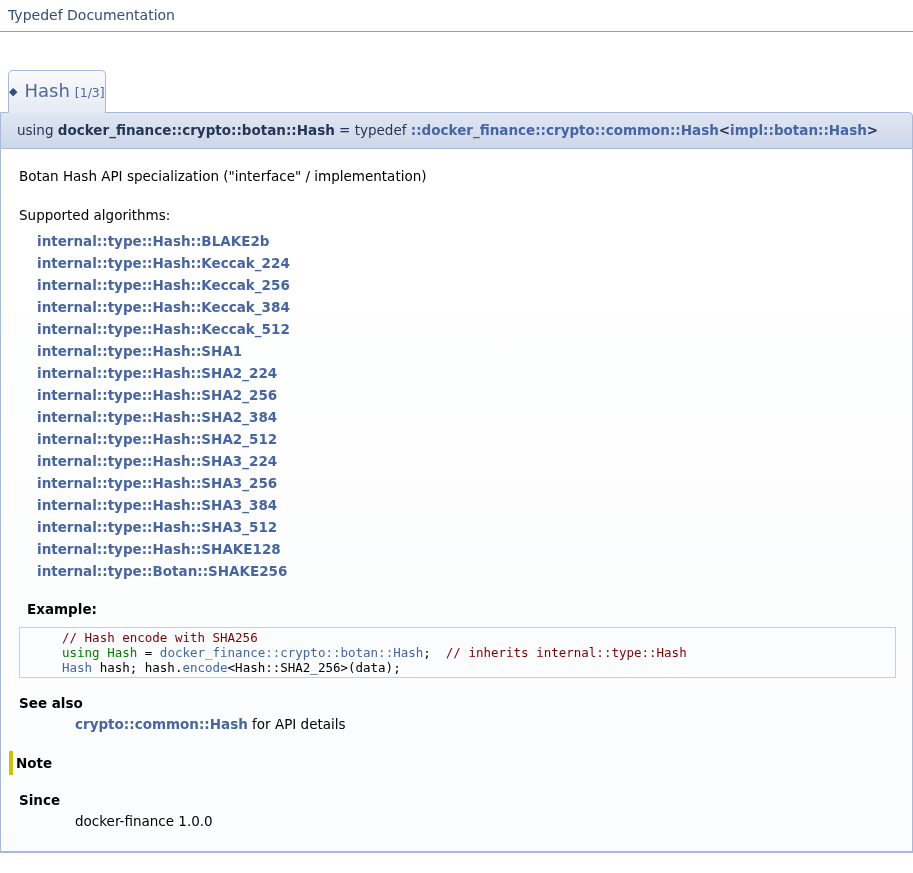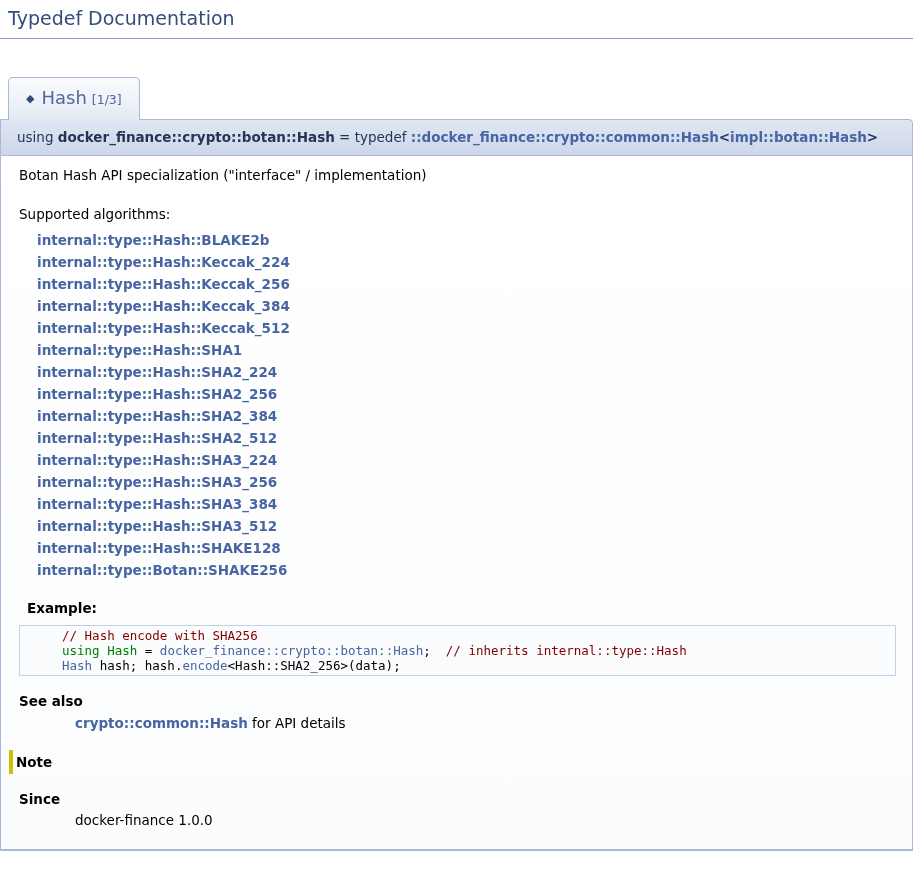--- a/index.html
+++ b/index.html
@@ -8,32 +8,32 @@
     width: 913px; height: 873px; overflow: hidden;
     background: #ffffff; color: #000000;
     font-family: "DejaVu Sans", "Liberation Sans", sans-serif;
     font-size: 13.5px; line-height: 1.35;
   }
   a { text-decoration: none; cursor: pointer; }
   a.el { color: #4665A2; font-weight: bold; }
 
   h2.groupheader {
     margin: 0; padding: 6px 8px;
-    font-size: 19px; font-weight: normal;
+    font-size: 14px; font-weight: normal;
     color: #354C7B;
     border-bottom: 1px solid #879ECB;
   }
 
   .memitem-wrap { margin-top: 38px; }
 
   h2.memtitle {
     display: table;
     margin: 0 0 -1px 8px;
     position: relative; z-index: 2;
-    padding: 10px 17px;
+    padding: 10px 0;
     border: 1px solid #A8B8D9; border-bottom: none;
     border-top-left-radius: 5px; border-top-right-radius: 5px;
     background: linear-gradient(to bottom, #FAFBFD 0%, #E4EAF3 100%);
     font-size: 18px; font-weight: normal; color: #52689B;
     line-height: 20px;
   }
   .permalink { font-size: 11px; color: #364D7C; margin-right: 7px; vertical-align: 2px; }
   .memtitle-index { font-size: 12.5px; margin-left: 5px; }
 
   .memitem { position: relative; z-index: 1; }
@@ -50,21 +50,21 @@
   .memname { font-weight: bold; color: #253555; }
   .memproto .angle { font-weight: bold; color: #253555; }
 
   .memdoc {
     border-left: 1px solid #A8B8D9;
     border-right: 1px solid #A8B8D9;
     border-bottom: 2px solid #A8B8D9;
     background: linear-gradient(to bottom, #FFFFFF 0%, #FBFCFD 100%);
     padding: 2px 16px 20px 18px;
   }
-  .memdoc p.intro { margin: 8px 0 0 0; }
+  .memdoc p.intro { margin: 16px 0 0 0; }
   .memdoc p.supported { margin: 21px 0 6px 0; }
   .algo-row { line-height: 22px; margin-left: 18px; }
 
   dl.section { margin: 16px 0 0 0; }
   dl.section dt { font-weight: bold; }
   dl.section dd { margin: 3px 0 0 56px; }
   dl.user { margin-top: 18px; margin-left: 8px; }
 
   .fragment {
     margin: 8px 0 0 0;

